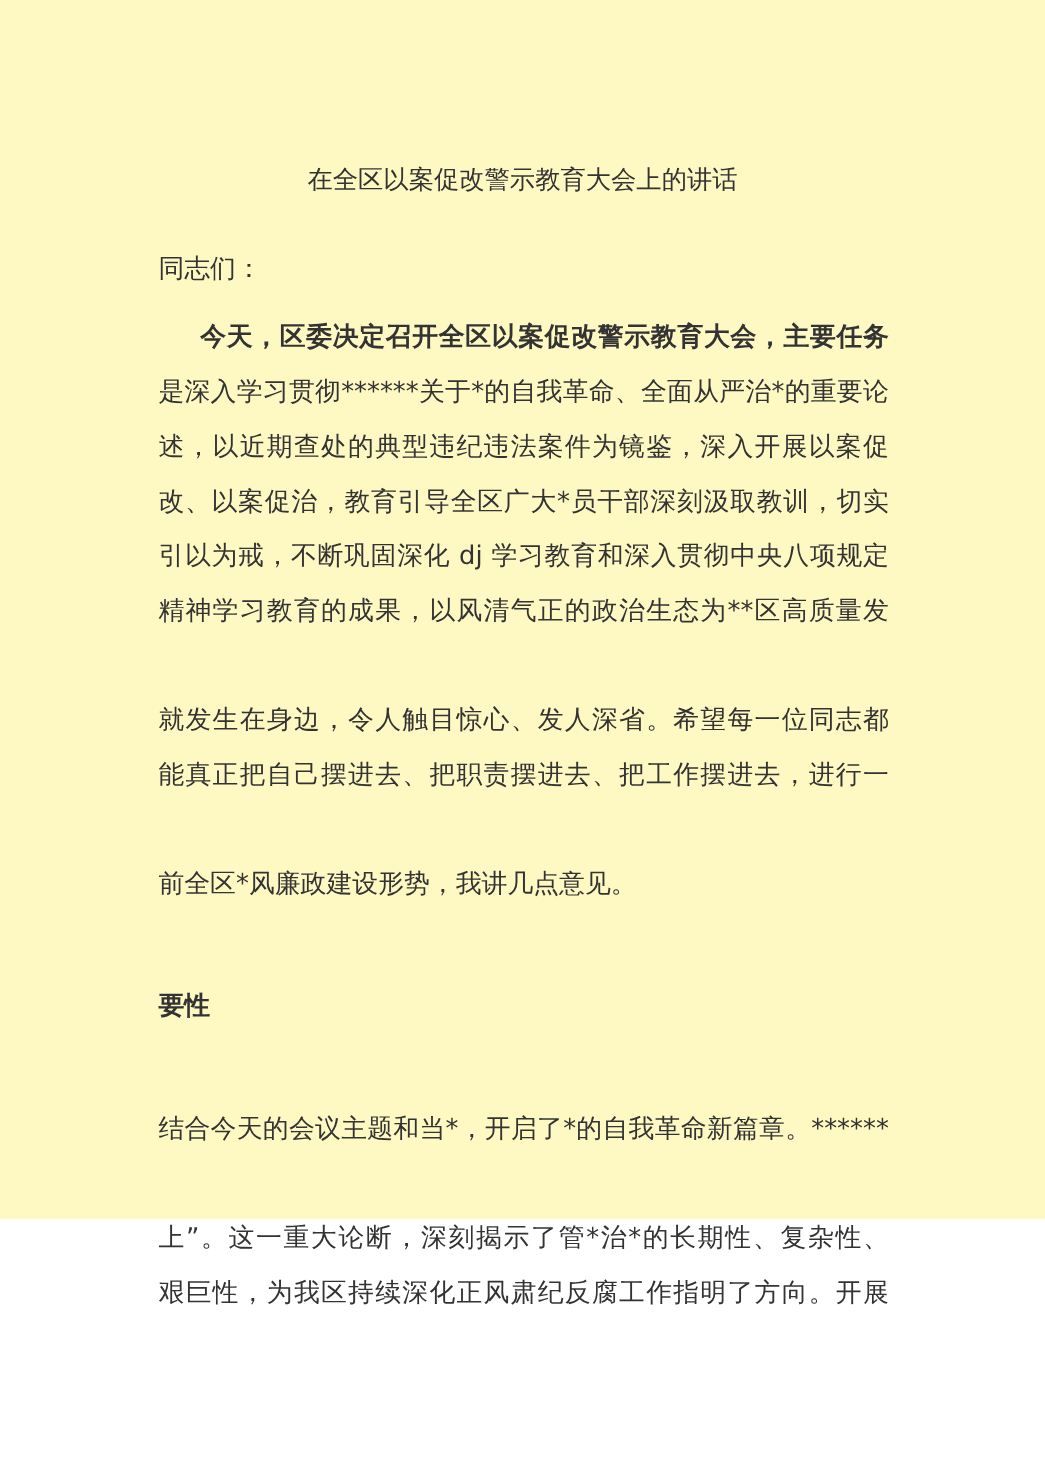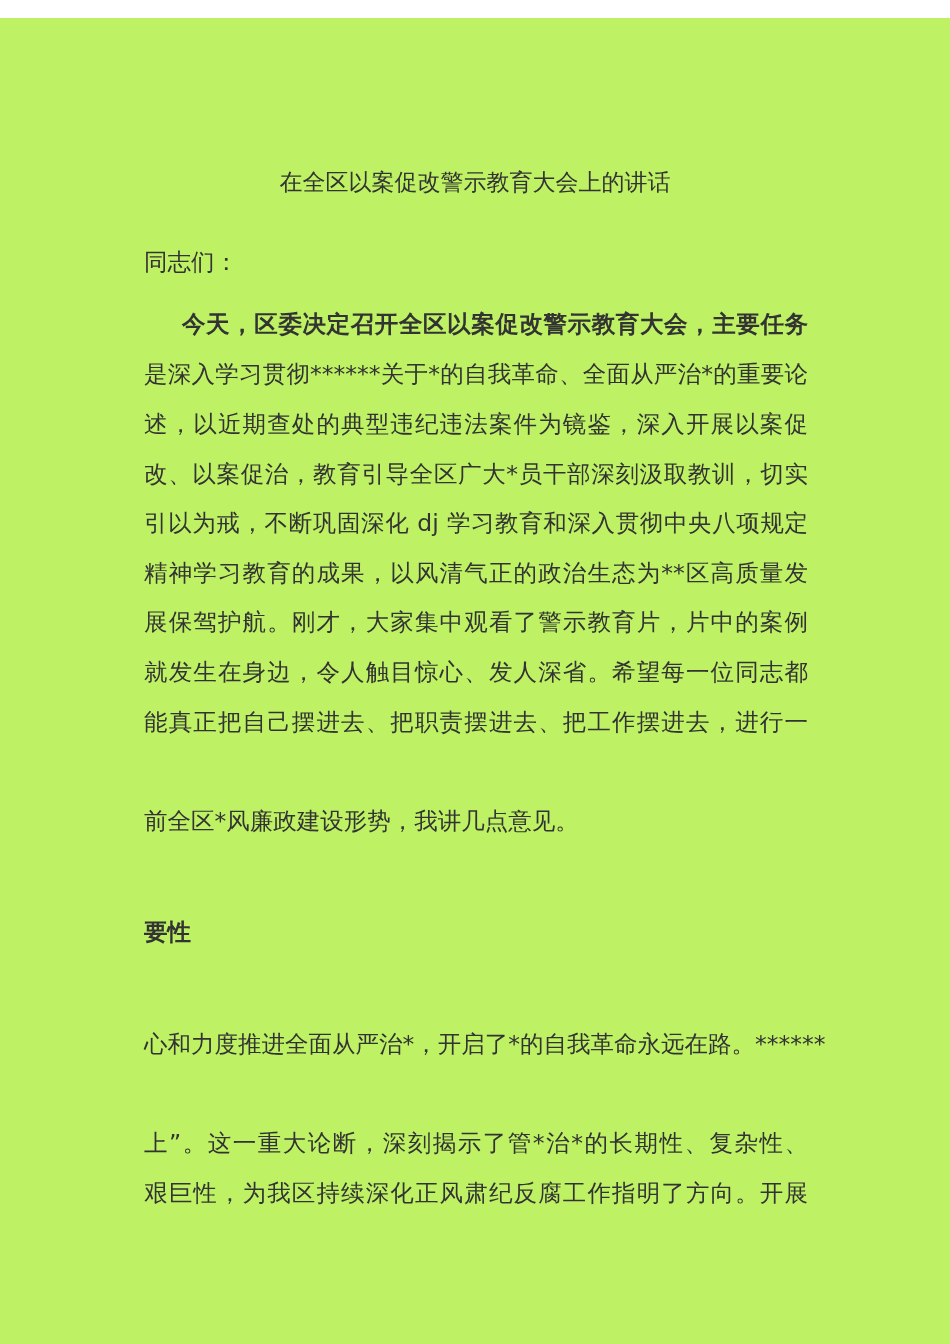--- a/index.html
+++ b/index.html
@@ -1,18 +1,18 @@
 <!DOCTYPE html>
 <html><head>
   <meta charset="utf-8">
   <style>
     html, body { margin: 0; padding: 0; background: #ffffff; }
     body { width: 950px; height: 1344px; position: relative; overflow: hidden;
            font-family: "DejaVu Sans", "Liberation Sans", sans-serif; color: #333333; }
-    .page { position: absolute; left: 0; top: 18px; width: 950px; height: 1327px; background: #bef264; }
+    .page { position: absolute; left: 0; top: 0; width: 950px; height: 1108px; background: #fef9c3; }
     .title { position: absolute; left: 0; width: 950px; top: 148px; text-align: center;
              font-size: 23px; line-height: 32px; letter-spacing: 0px; }
     .line { position: absolute; left: 144px; width: 664px; font-size: 23.5px; line-height: 32px;
             white-space: nowrap; text-align: justify; text-align-last: justify; margin-top: 16px; }
     .line.last { text-align-last: left; }
     .line.indent { left: 182px; width: 626px; }
     .line.bold { font-weight: bold; }
   </style>
 </head>
 <body>
@@ -21,23 +21,22 @@
   <div class="title">在全区以案促改警示教育大会上的讲话</div>
 
   <div class="line last" style="top:212px;">同志们：</div>
 
   <div class="line indent" style="top:274px;font-weight:bold;">今天，区委决定召开全区以案促改警示教育大会，主要任务</div>
   <div class="line" style="top:324px;">是深入学习贯彻******关于*的自我革命、全面从严治*的重要论</div>
   <div class="line" style="top:374px;">述，以近期查处的典型违纪违法案件为镜鉴，深入开展以案促</div>
   <div class="line" style="top:424px;">改、以案促治，教育引导全区广大*员干部深刻汲取教训，切实</div>
   <div class="line" style="top:473px;">引以为戒，不断巩固深化 dj 学习教育和深入贯彻中央八项规定</div>
   <div class="line" style="top:523px;">精神学习教育的成果，以风清气正的政治生态为**区高质量发</div>
-  <div class="line" style="top:572px;">展保驾护航。刚才，大家集中观看了警示教育片，片中的案例</div>
   <div class="line" style="top:622px;">就发生在身边，令人触目惊心、发人深省。希望每一位同志都</div>
   <div class="line" style="top:672px;">能真正把自己摆进去、把职责摆进去、把工作摆进去，进行一</div>
   <div class="line last" style="top:771px;">前全区*风廉政建设形势，我讲几点意见。</div>
 
   <div class="line bold last" style="top:882px;">要性</div>
 
-  <div class="line" style="top:994px;">心和力度推进全面从严治*，开启了*的自我革命永远在路。******</div>
+  <div class="line" style="top:994px;">结合今天的会议主题和当*，开启了*的自我革命新篇章。******</div>
   <div class="line" style="top:1093px;">上”。这一重大论断，深刻揭示了管*治*的长期性、复杂性、</div>
   <div class="line" style="top:1143px;">艰巨性，为我区持续深化正风肃纪反腐工作指明了方向。开展</div>
 </div>
 
 </body></html>

